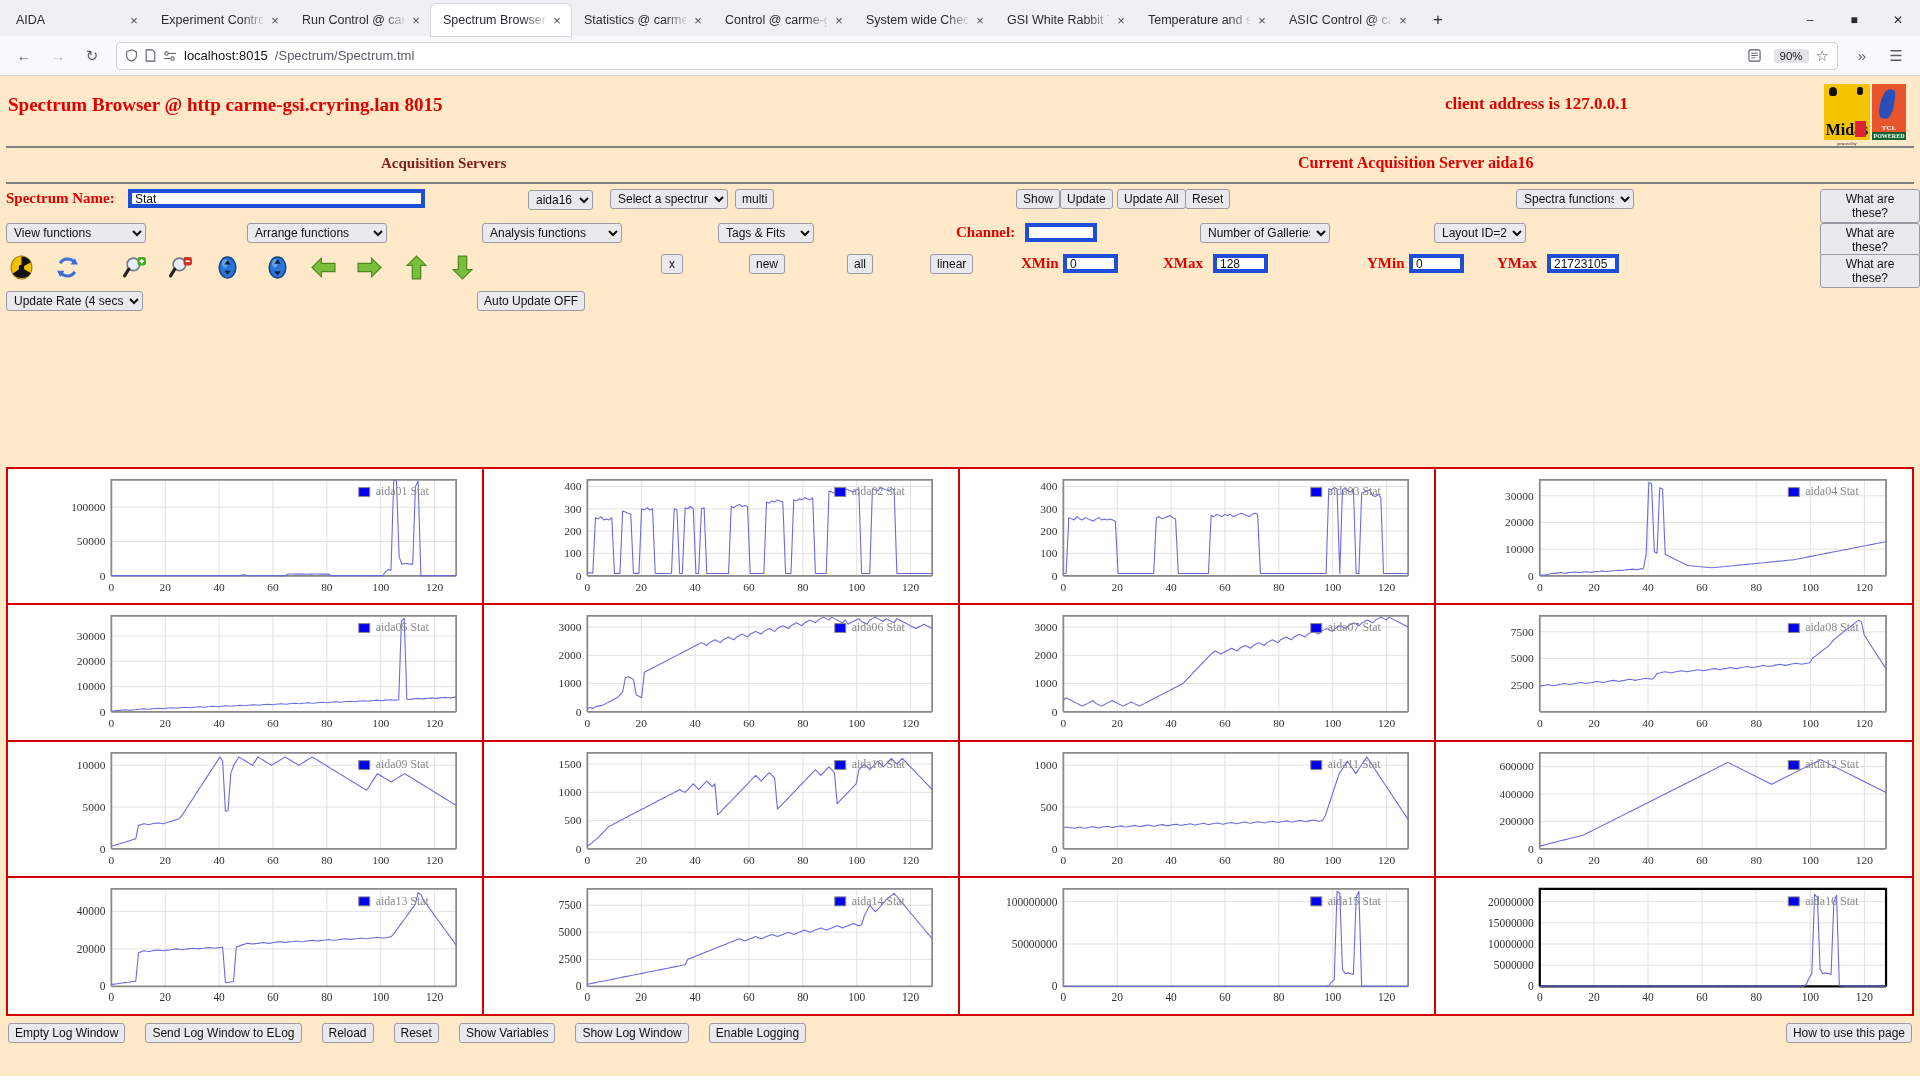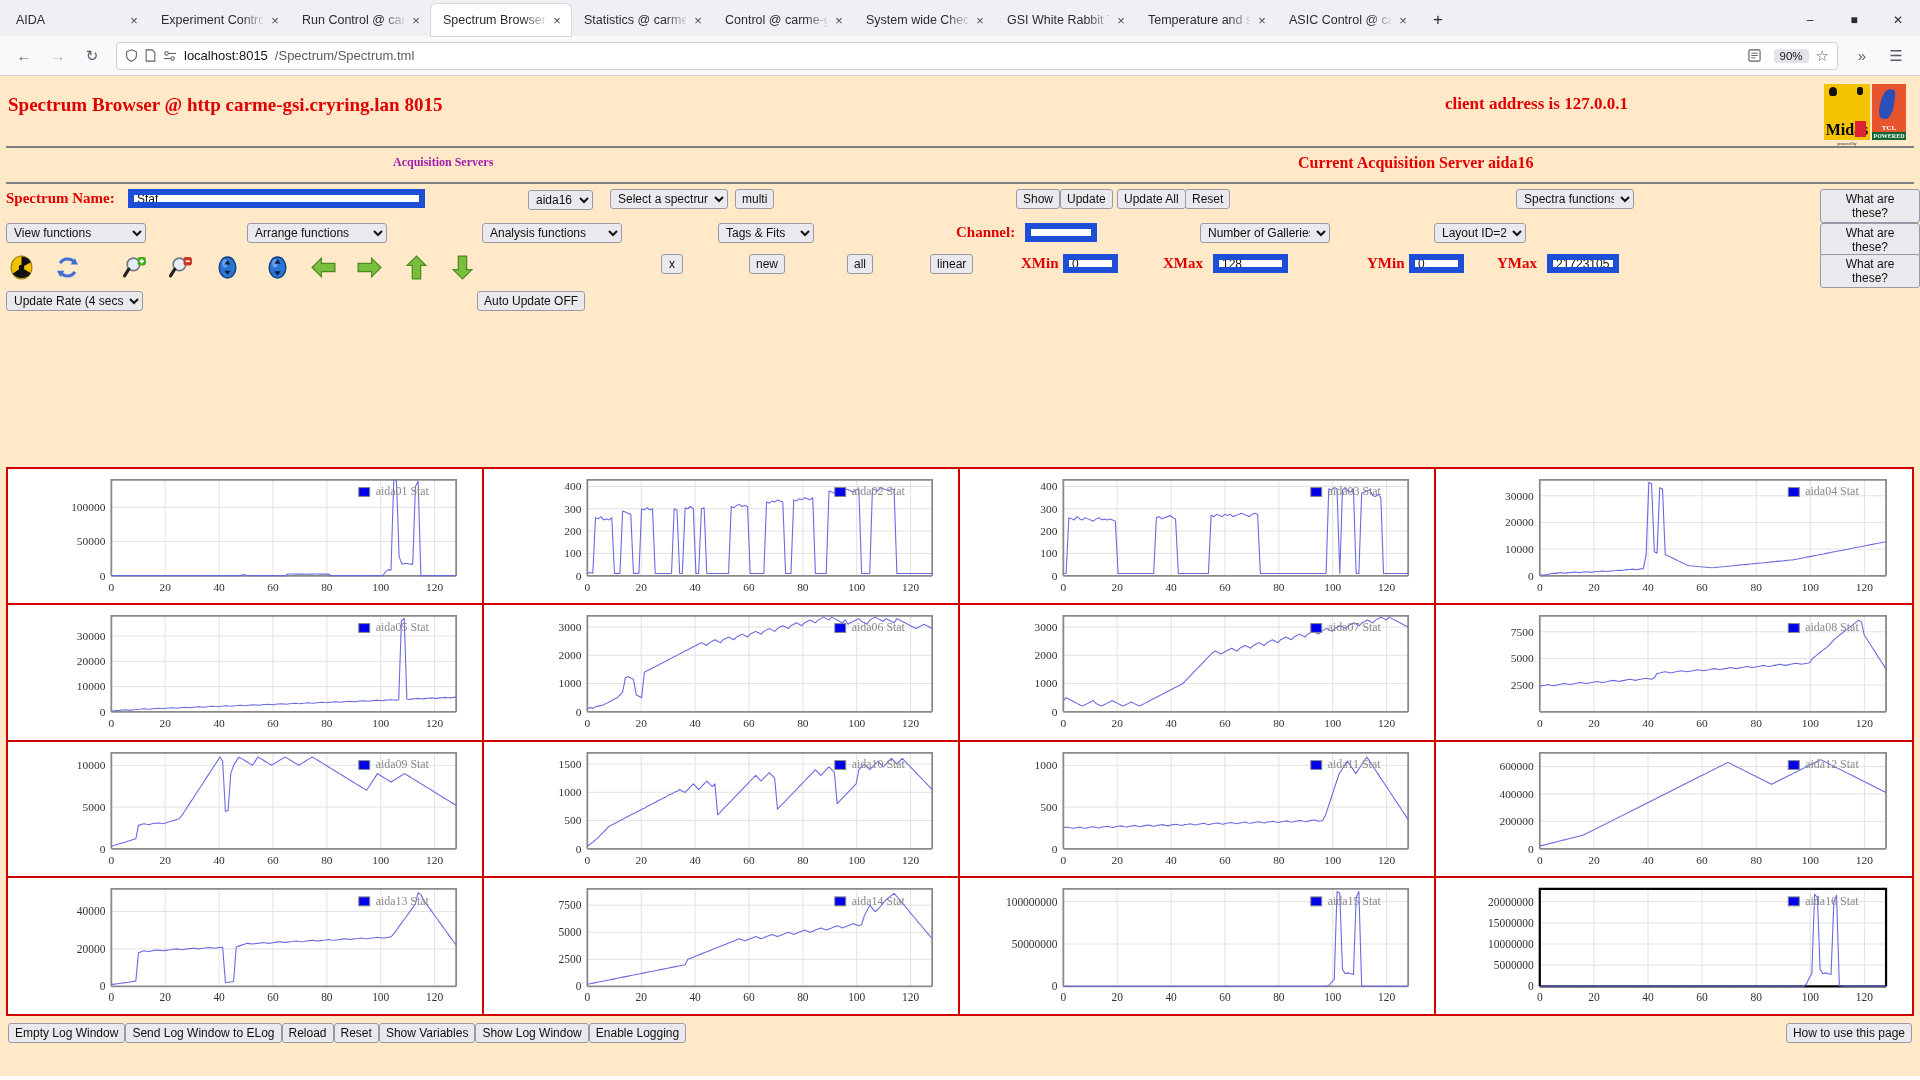--- a/index.html
+++ b/index.html
@@ -117,38 +117,38 @@
     background:#2b4fb8; border-radius:60% 20% 50% 30%;
     transform:rotate(8deg);
   }
   .logo-tcl .tcl1 { font-size:7px; color:#fff; font-weight:bold; line-height:8px; z-index:2;}
   .logo-tcl .tcl2 { font-size:6px; color:#fff; font-weight:bold; background:#163; width:100%; text-align:center; line-height:8px; z-index:2;}
 
   .hr { border:none; border-top:2px solid #808080; margin:0 6px; }
 
   .serverrow { height:34px; position:relative; }
   .srv-label {
-    position:absolute; left:393px; top:7px;
-    color:#a21caf; font-weight:bold; font-size:12px;
+    position:absolute; left:381px; top:7px;
+    color:#7f1d1d; font-weight:bold; font-size:15px;
   }
   .srv-current {
     position:absolute; left:1298px; top:6px;
     color:#e00000; font-weight:bold; font-size:16px;
   }
 
   select, input[type=text], button {
     font-family:"Liberation Sans", sans-serif;
     font-size:12px;
   }
   select {
     background:#e9e9ee; border:1px solid #9a9aa6;
     border-radius:3px; padding:1px 3px; color:#111;
   }
   input.txt {
-    border:6px solid #1d4ed8; background:#fff; padding:1px 3px;
+    border:4px solid #1d4ed8; background:#fff; padding:1px 3px;
     font-size:12px; color:#111; height:19px;
   }
   button.btn {
     background:#e9e9ee; border:1px solid #9a9aa6; border-radius:3px;
     padding:2px 6px; color:#111; font-size:12px; line-height:14px;
   }
 
   .ctlarea { position:relative; height:120px;padding-left:20px; }
   .abs { position:absolute; }
   .redlab { color:#e00000; font-weight:bold; font-size:15px; font-family:"Liberation Serif", serif; }
@@ -174,21 +174,21 @@
     background:#e00000; transform:rotate(45deg);
   }
   .marker.green { background:#11c211; }
   .plot { position:absolute; left:0; top:0; width:100%; height:100%; }
   .cell.selected .plotframe { stroke:#000; stroke-width:2.2; }
 
   svg text { font-family:"Liberation Serif", serif; }
 
   
   .footer { position:absolute; left:0; top:945px; width:1920px; }
-  .footrow { padding:2px 8px; display:flex; align-items:flex-start; gap:0; }
+  .footrow { padding:2px 8px; display:flex; align-items:flex-start; gap:20px; }
   .footrow .right { margin-left:auto; }
   .lastupd {
     text-align:right; padding-right:14px; color:#e00000;
     font-weight:bold; font-size:15px; margin-top:10px;
     font-family:"Liberation Serif", serif;
   }
 </style>
 </head>
 <body>
 
@@ -432,21 +432,21 @@
         <polygon points="12,24 3,15 8,15 8,2 16,2 16,15 21,15" fill="#78c03c" stroke="#4e8a20" stroke-width="1.2"></polygon>
       </svg>
     </span>
     <button class="abs btn" style="left:661px; top:70px; padding:2px 7px;">x</button>
     <button class="abs btn" style="left:749px; top:70px;">new</button>
     <button class="abs btn" style="left:847px; top:70px;">all</button>
     <button class="abs btn" style="left:930px; top:70px;">linear</button>
     <span class="abs redlab" style="left:1021px; top:71px;">XMin</span>
     <input class="abs txt" style="left: 1063px; top: 70px; width: 55px;" type="text" value="0">
     <span class="abs redlab" style="left:1163px; top:71px;">XMax</span>
-    <input class="abs txt" style="left: 1213px; top: 70px; width: 75px;" type="text" value="128">
+    <input class="abs txt" style="left: 1213px; top: 70px; width: 55px;" type="text" value="128">
     <span class="abs redlab" style="left:1367px; top:71px;">YMin</span>
     <input class="abs txt" style="left: 1409px; top: 70px; width: 55px;" type="text" value="0">
     <span class="abs redlab" style="left:1497px; top:71px;">YMax</span>
     <input class="abs txt" style="left: 1547px; top: 70px; width: 72px;" type="text" value="21723105">
     <button class="abs btn" style="left:1820px; top:70px;">What are these?</button>
 
     <select class="abs" style="left:6px; top:107px; width:137px;">
       <option>Update Rate (4 secs)</option>
     </select>
     <button class="abs btn" style="left:477px; top:107px;">Auto Update OFF</button>

